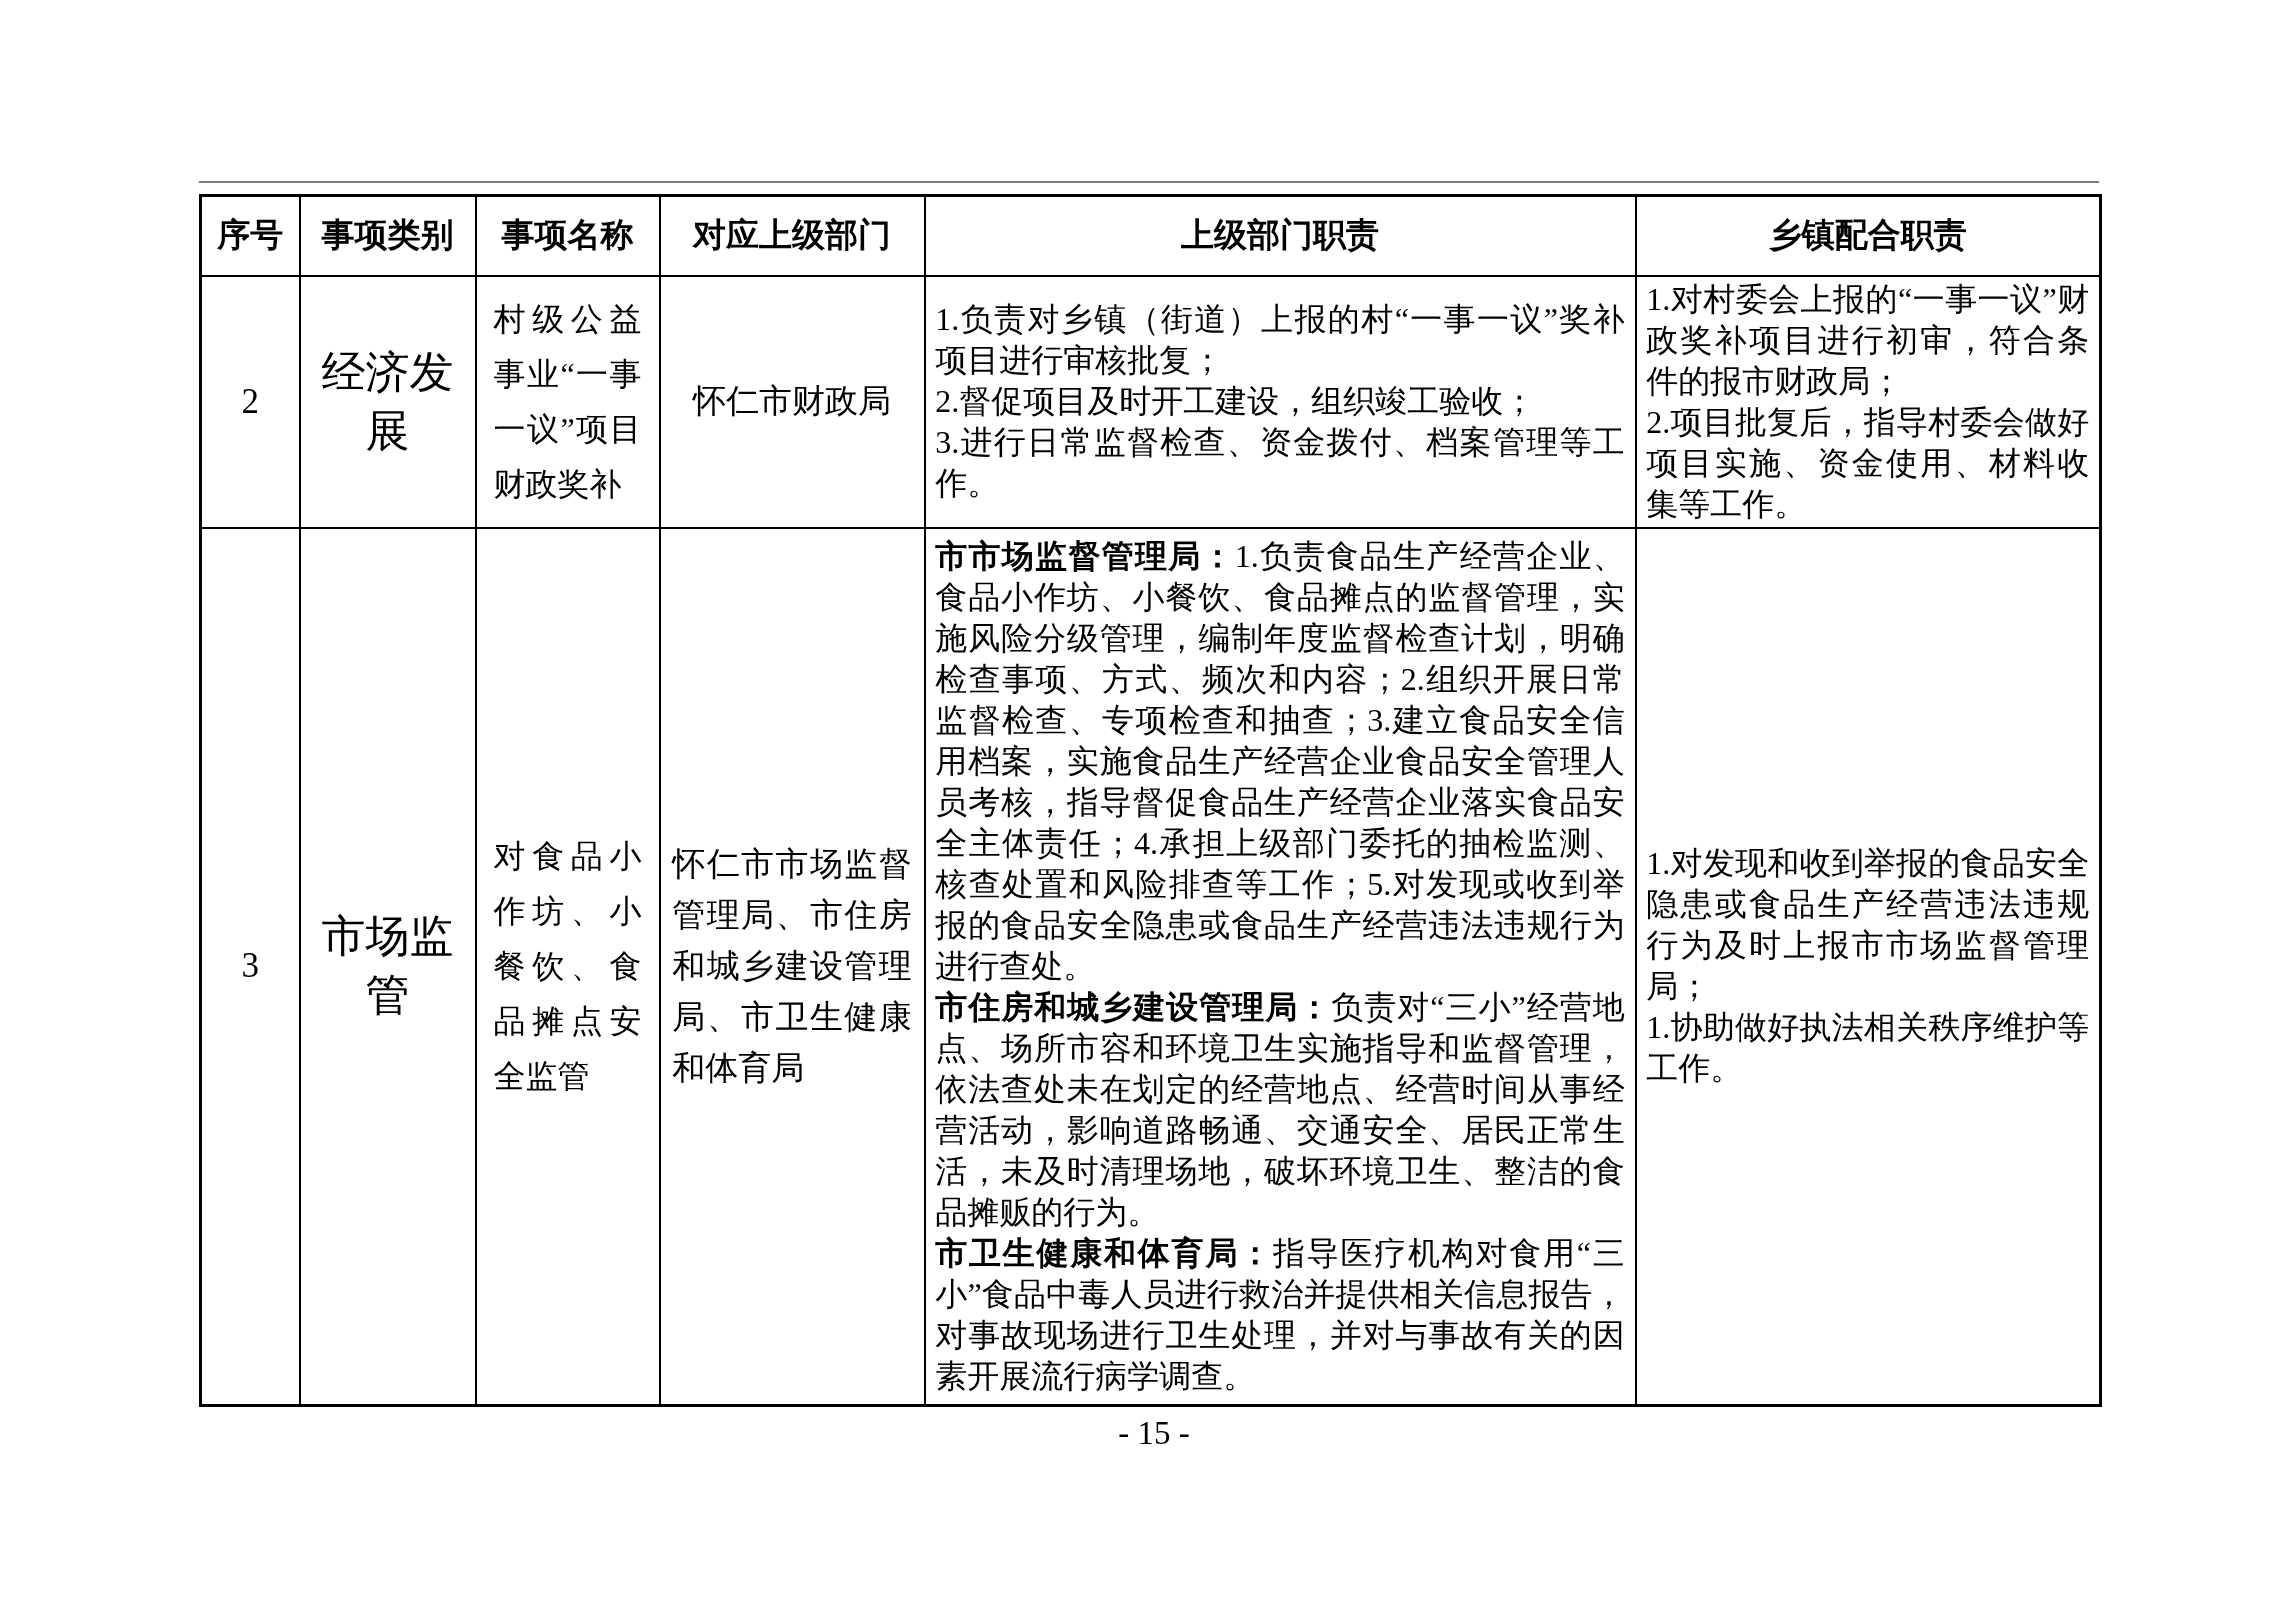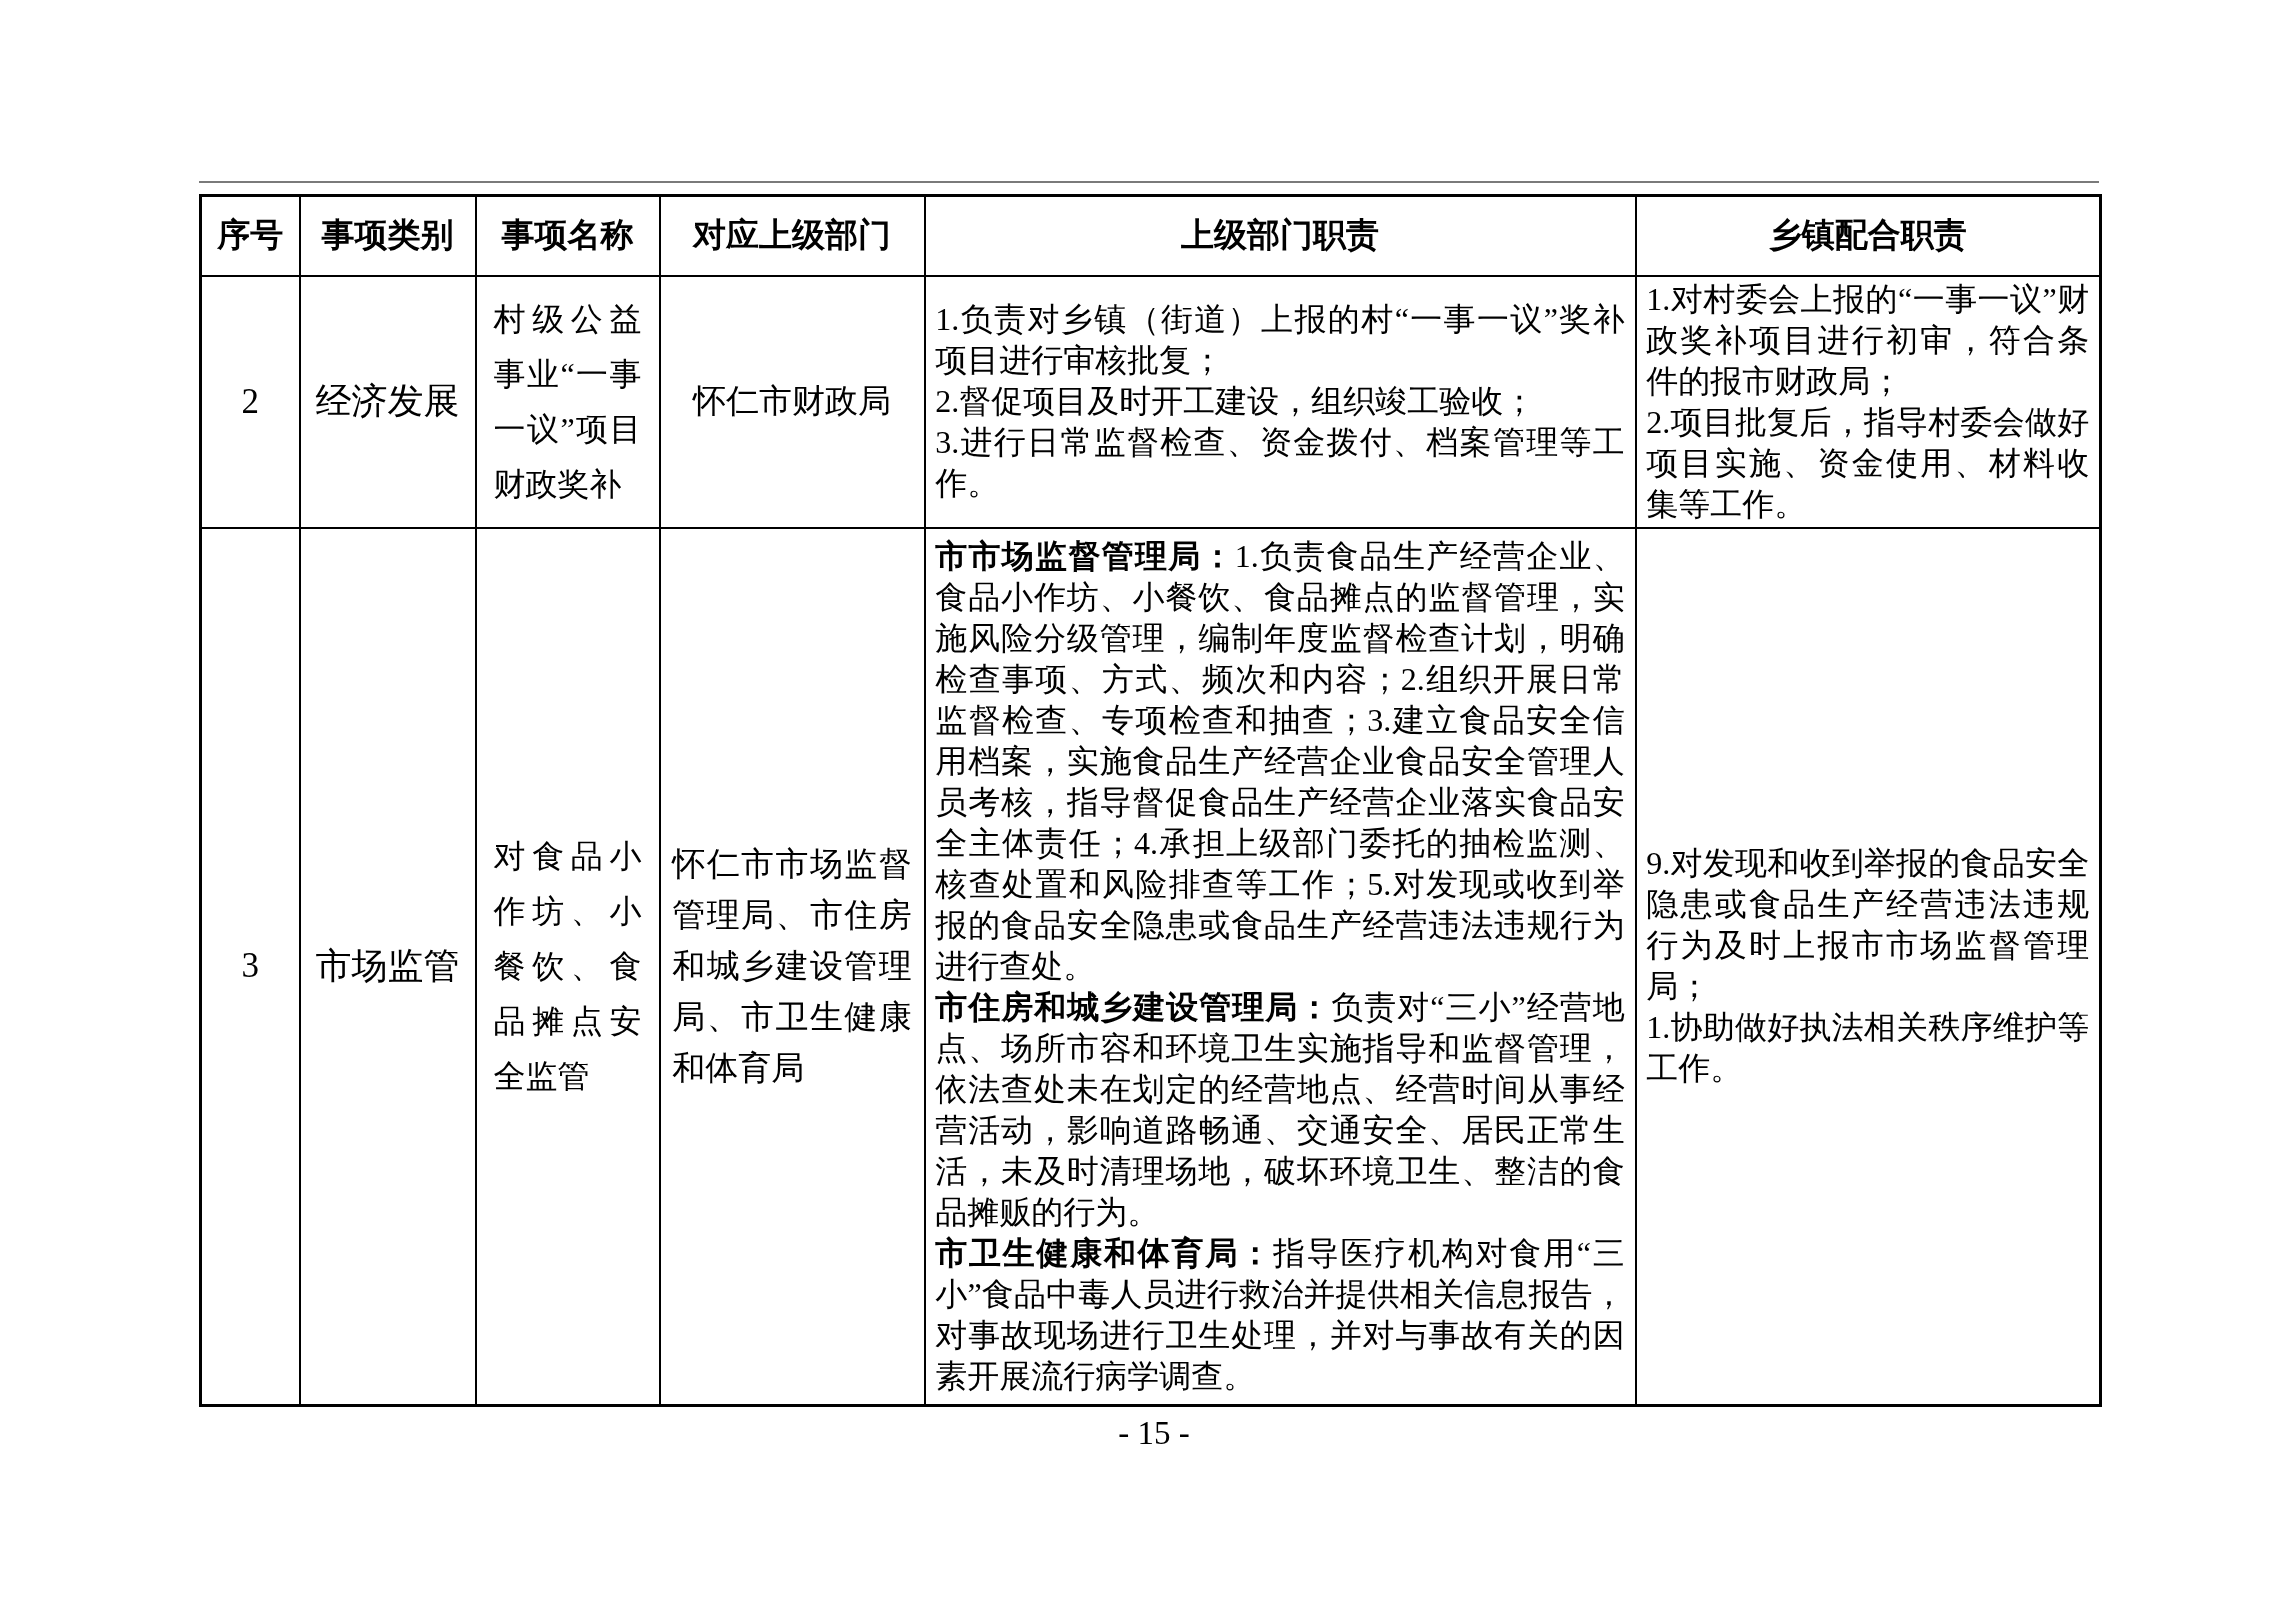--- a/index.html
+++ b/index.html
@@ -52,21 +52,21 @@
     font-size: 33px;
     text-align: center;
     padding: 0 3.9px;
   }
 
   .c-seq {
     font-size: 35px;
     text-align: center;
   }
   .c-cat {
-    font-size: 36px;
+    font-size: 44px;
     text-align: center;
     padding: 0 5.9px;
   }
   .c-name {
     font-size: 32px;
     line-height: 55px;
     text-align: justify;
     text-justify: inter-character;
     padding: 0 17px;
   }
@@ -150,21 +150,21 @@
       <td class="c-seq">3</td>
       <td class="c-cat">市场监管</td>
       <td class="c-name">对食品小作坊、小餐饮、食品摊点安全监管</td>
       <td class="c-dept justified">怀仁市市场监督管理局、市住房和城乡建设管理局、市卫生健康和体育局</td>
       <td class="c-duty">
           <div class="duty-seg"><span class="dept-bold">市市场监督管理局：</span><span>1.负责食品生产经营企业、食品小作坊、小餐饮、食品摊点的监督管理，实施风险分级管理，编制年度监督检查计划，明确检查事项、方式、频次和内容；2.组织开展日常监督检查、专项检查和抽查；3.建立食品安全信用档案，实施食品生产经营企业食品安全管理人员考核，指导督促食品生产经营企业落实食品安全主体责任；4.承担上级部门委托的抽检监测、核查处置和风险排查等工作；5.对发现或收到举报的食品安全隐患或食品生产经营违法违规行为进行查处。</span></div>
           <div class="duty-seg"><span class="dept-bold">市住房和城乡建设管理局：</span><span>负责对“三小”经营地点、场所市容和环境卫生实施指导和监督管理，依法查处未在划定的经营地点、经营时间从事经营活动，影响道路畅通、交通安全、居民正常生活，未及时清理场地，破坏环境卫生、整洁的食品摊贩的行为。</span></div>
           <div class="duty-seg"><span class="dept-bold">市卫生健康和体育局：</span><span>指导医疗机构对食用“三小”食品中毒人员进行救治并提供相关信息报告，对事故现场进行卫生处理，并对与事故有关的因素开展流行病学调查。</span></div>
         </td>
       <td class="c-duty">
-          <div class="duty-line">9.对发现和收到举报的食品安全隐患或食品生产经营违法违规行为及时上报市市场监督管理局；</div>
+          <div class="duty-line">1.对发现和收到举报的食品安全隐患或食品生产经营违法违规行为及时上报市市场监督管理局；</div>
           <div class="duty-line">1.协助做好执法相关秩序维护等工作。</div>
         </td>
     </tr>
   </tbody>
 </table>
 
 <div class="page-number">- 15 -</div>
 
 
 </body></html>

